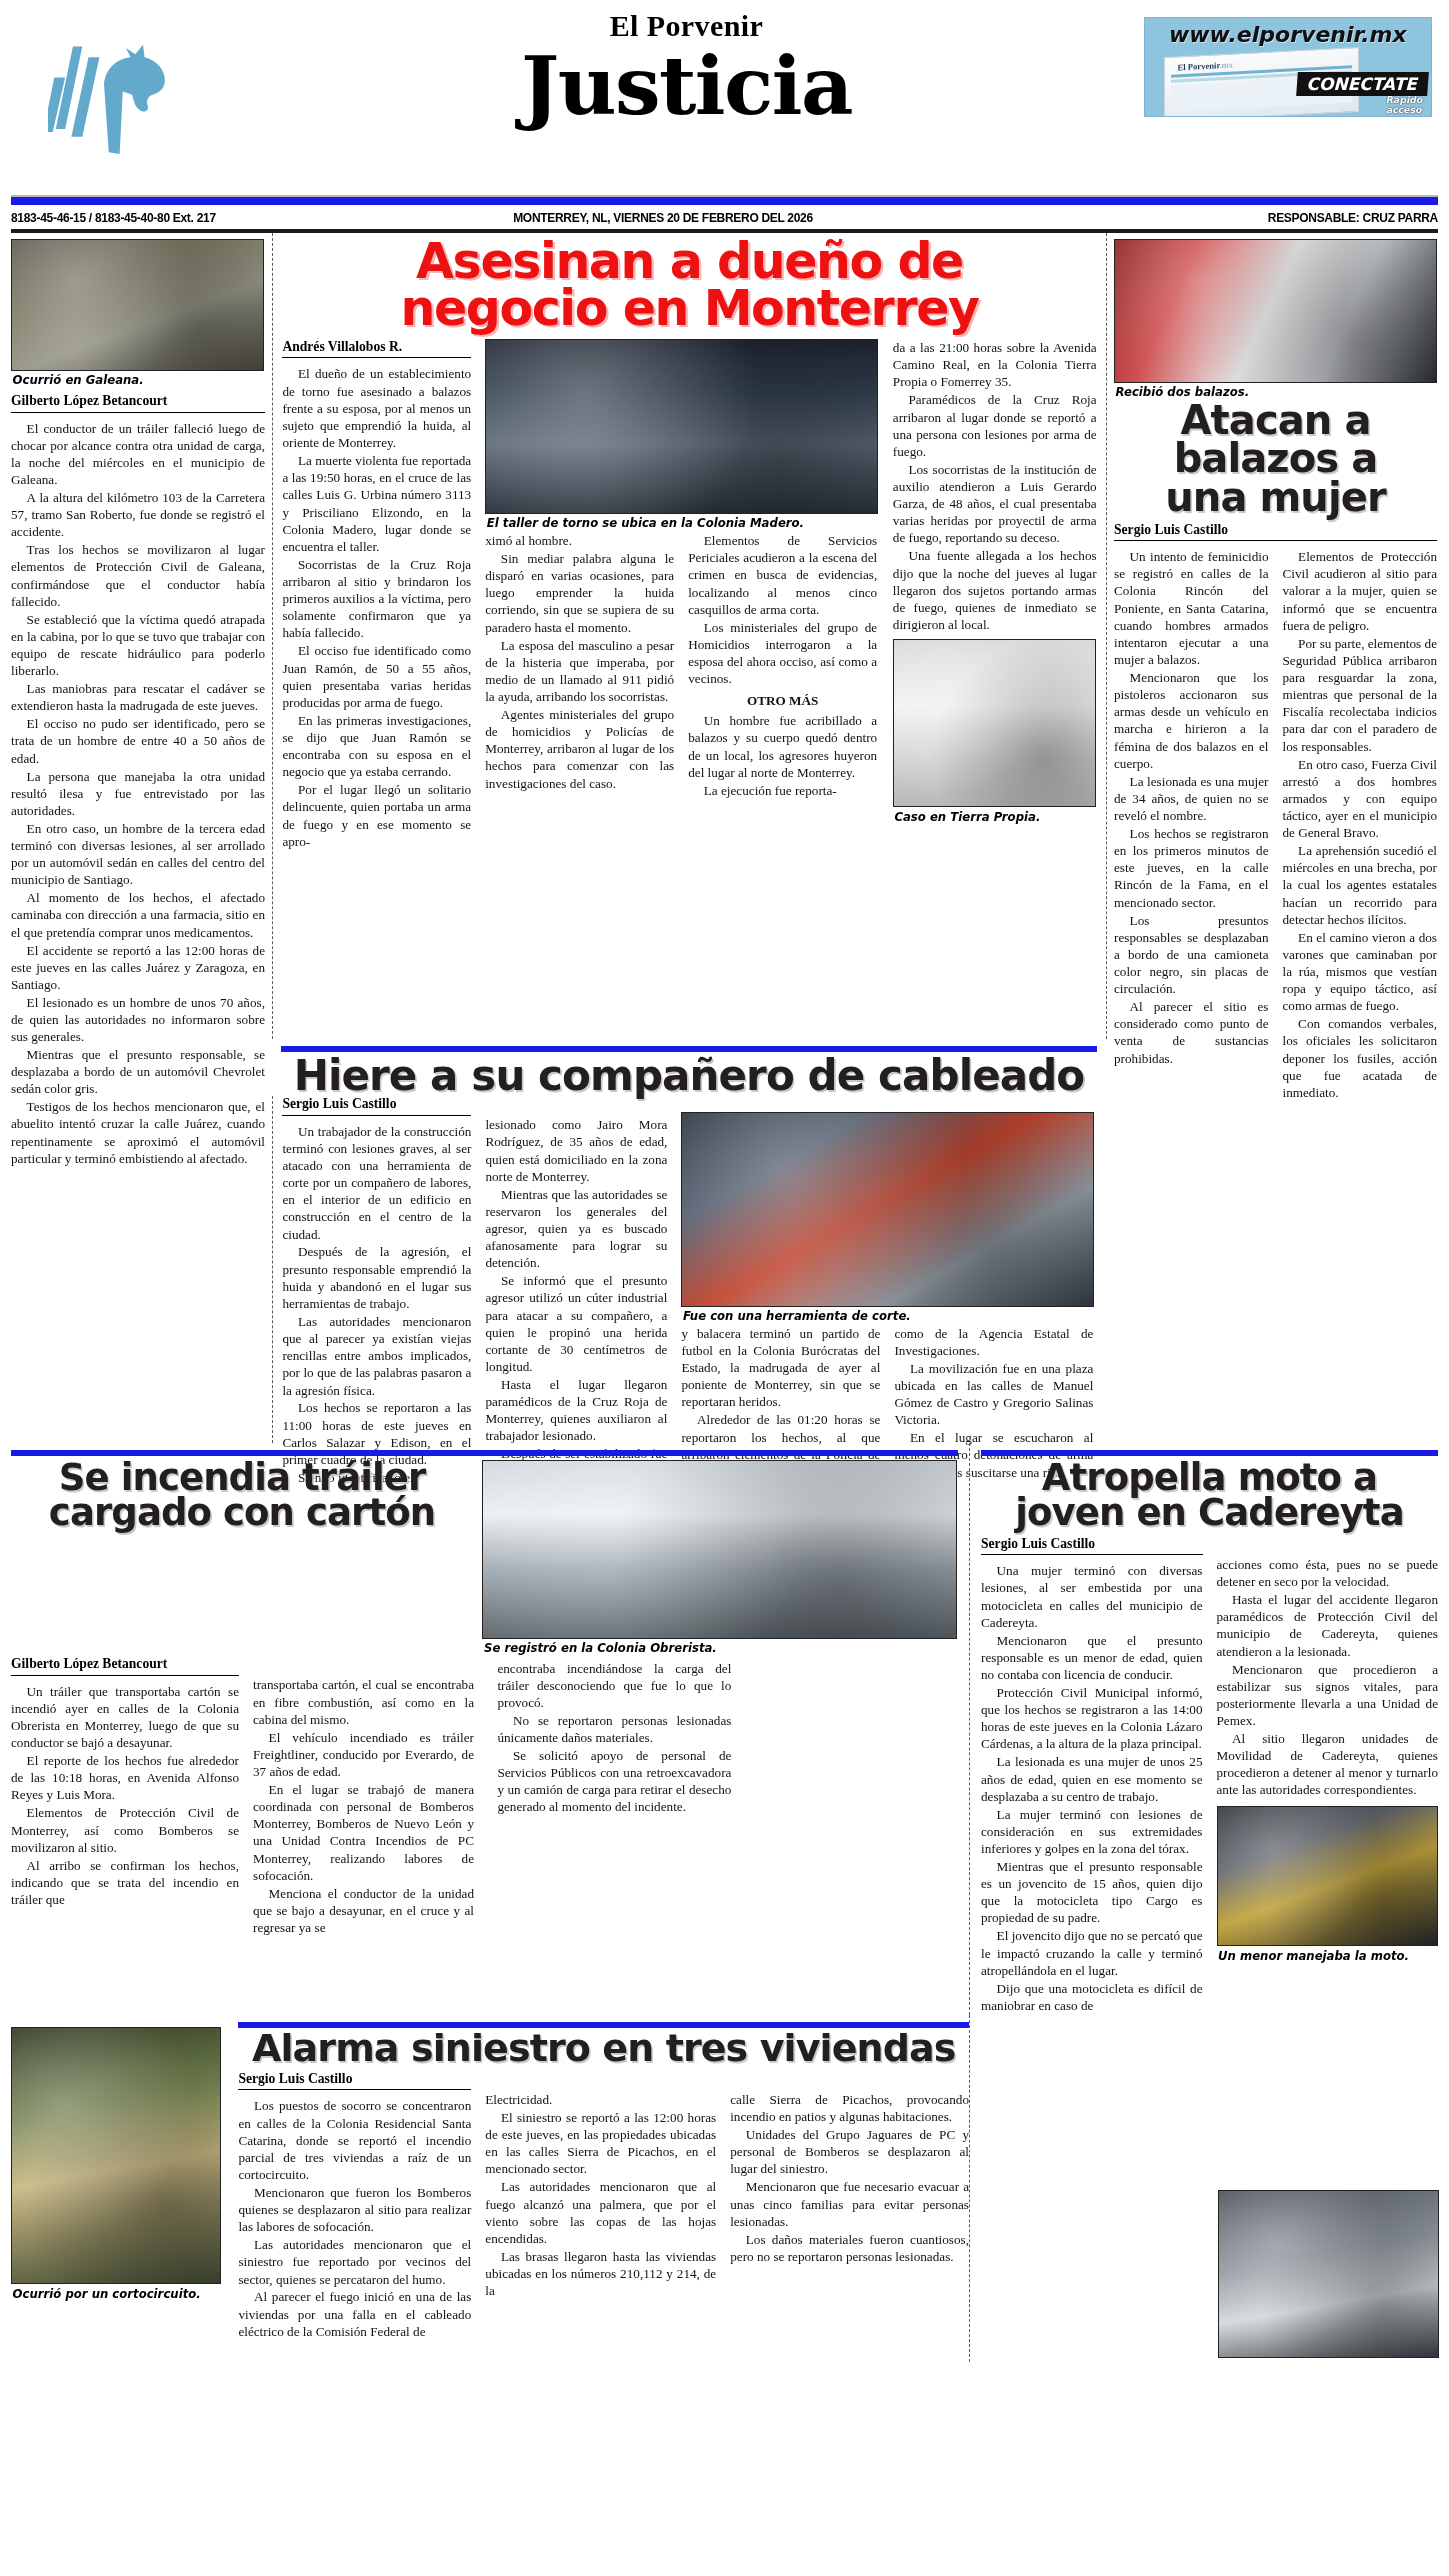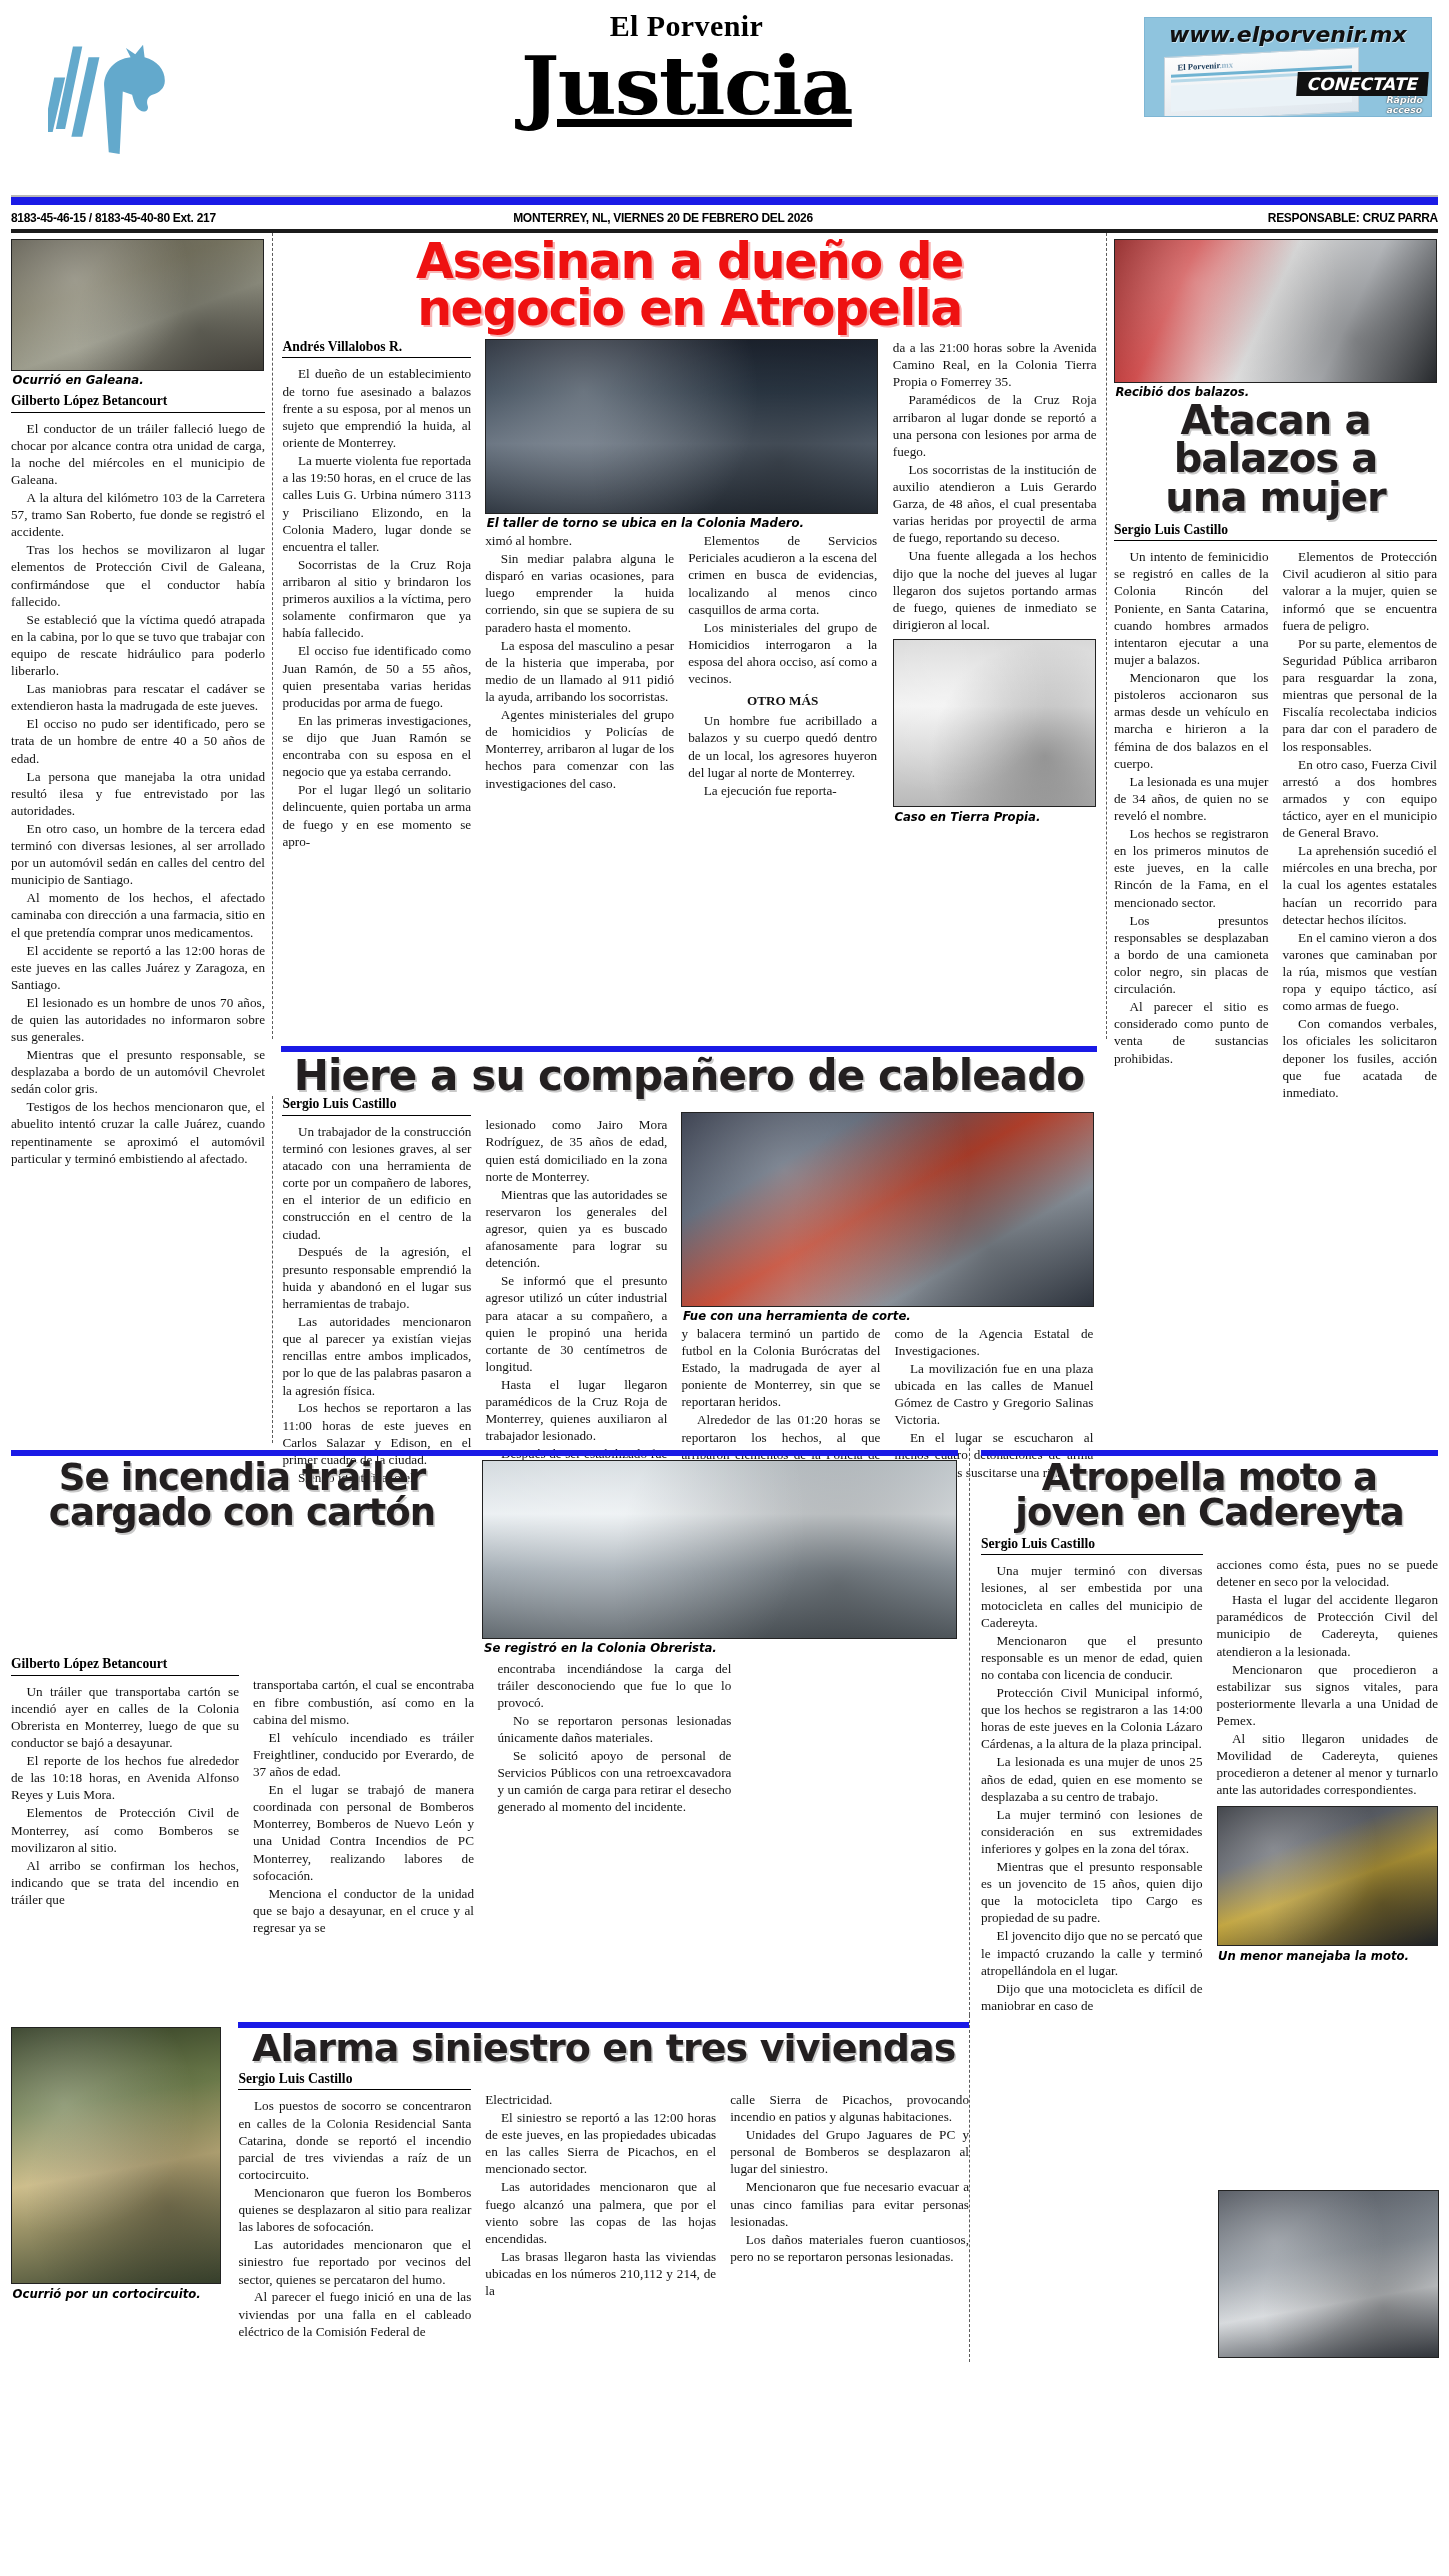--- a/index.html
+++ b/index.html
@@ -40,21 +40,20 @@
     line-height: 1;
   }
   .section-name {
     font-family: "DejaVu Serif", serif;
     font-weight: bold;
     font-size: 81px;
     letter-spacing: -1.6px;
     line-height: 1.05;
     color: #000;
     margin-top: 1.6px;
-    text-decoration: underline;
   }
 
   .promo-box {
     width: 288px; height: 100px;
     margin-top: 17px; margin-right: 6.2px;
     background: #8fc4de;
     border: 0.8px solid #7fb6d4;
     position: relative;
     overflow: hidden;
   }
@@ -268,21 +267,21 @@
         <p>El accidente se reportó a las 12:00 horas de este jueves en las calles Juárez y Zaragoza, en Santiago.</p>
         <p>El lesionado es un hombre de unos 70 años, de quien las autoridades no informaron sobre sus generales.</p>
         <p>Mientras que el presunto responsable, se desplazaba a bordo de un automóvil Chevrolet sedán color gris.</p>
         <p>Testigos de los hechos mencionaron que, el abuelito intentó cruzar la calle Juárez, cuando repentinamente se aproximó el automóvil particular y terminó embistiendo al afectado.</p>
       </div>
     </div>
 
     <div class="vsep" style="width:834px; padding:0 9.4px;">
       <div class="hl hl-red" style="font-size:49px;text-align:center;letter-spacing:-1.4px;padding-top:4.7px;">
         <div>Asesinan a dueño de</div>
-        <div>negocio en Atropella</div>
+        <div>negocio en Monterrey</div>
       </div>
 
       <div class="cols" style="margin-top:6.2px;">
 
         <div class="col" style="width:196px;padding-left:0;">
           <div class="byline">Andrés Villalobos R.</div>
           <div class="bodytext">
             <p>El dueño de un establecimiento de torno fue asesinado a balazos frente a su esposa, por al menos un sujeto que emprendió la huida, al oriente de Monterrey.</p>
             <p>La muerte violenta fue reportada a las 19:50 horas, en el cruce de las calles Luis G. Urbina número 3113 y Prisciliano Elizondo, en la Colonia Madero, lugar donde se encuentra el taller.</p>
             <p>Socorristas de la Cruz Roja arribaron al sitio y brindaron los primeros auxilios a la víctima, pero solamente confirmaron que ya había fallecido.</p>

